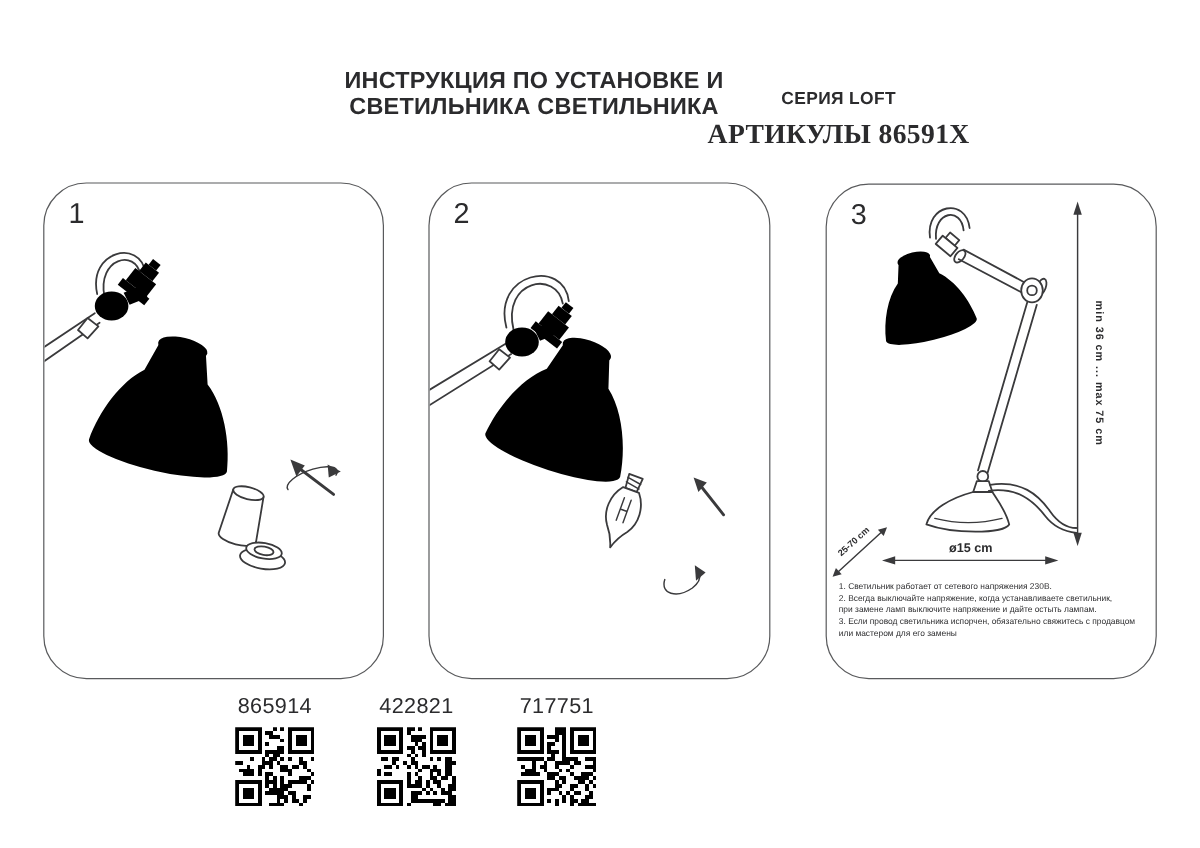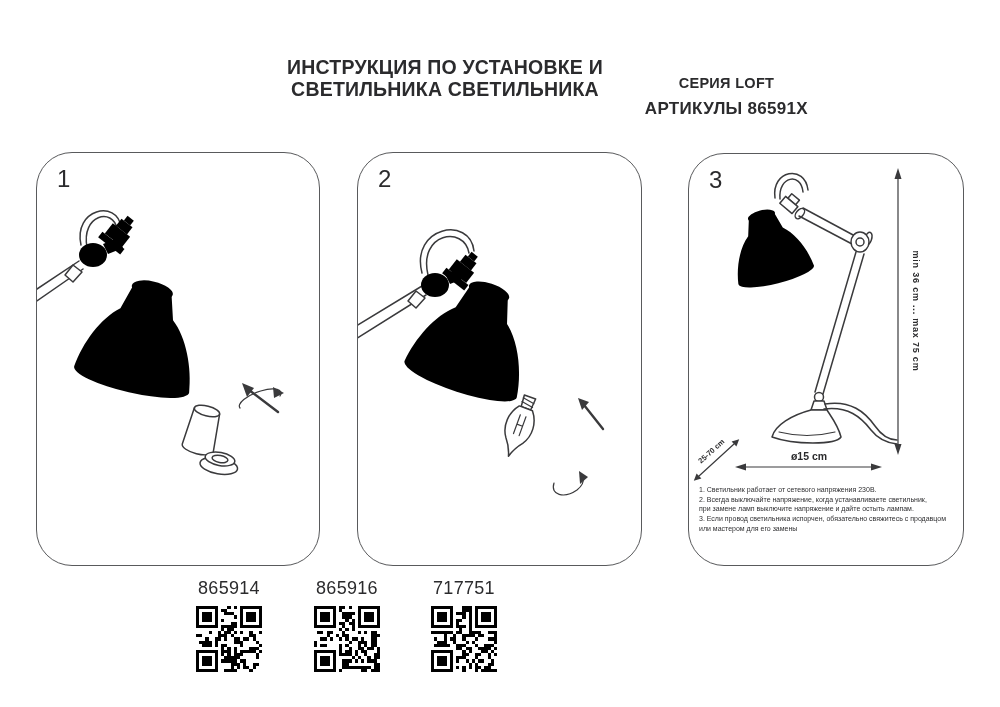--- a/index.html
+++ b/index.html
@@ -2,21 +2,21 @@
 <html><head>
 <meta charset="utf-8">
 <style>
   html,body{margin:0;padding:0;background:#fff;}
   body{width:1000px;height:707px;position:relative;overflow:hidden;
        font-family:"Liberation Sans",sans-serif;color:#2b2b2d;}
   .title{position:absolute;left:240px;top:56px;width:410px;text-align:center;
          font-size:19.5px;font-weight:bold;line-height:22px;letter-spacing:.2px;}
   .hdr-right{position:absolute;right:192px;top:75px;text-align:center;}
   .series{font-size:14.5px;font-weight:bold;letter-spacing:.3px;}
-  .articles{font-size:17px;font-weight:bold;margin-top:8px;letter-spacing:.3px;}
+  .articles{font-size:23px;font-weight:bold;margin-top:8px;letter-spacing:.3px;font-family:Liberation Serif, serif;}
   .panel{position:absolute;border:1.4px solid #595a5c;border-radius:36px;
          background:#fff;overflow:hidden;}
   #panel1{left:36px;top:152px;width:282px;height:412px;}
   #panel2{left:357px;top:152px;width:283px;height:412px;}
   #panel3{left:688px;top:153px;width:274px;height:411px;}
   .panel-num{position:absolute;left:20px;top:12px;font-size:24px;color:#2b2b2d;}
   .art-svg{position:absolute;left:0;top:0;width:100%;height:100%;}
   .art-svg path,.art-svg ellipse,.art-svg circle,.art-svg line{
       stroke:#3a3a3c;stroke-width:1.5;fill:none;
       stroke-linecap:round;stroke-linejoin:round;}
@@ -192,21 +192,21 @@
     <div>1. Светильник работает от сетевого напряжения 230В.</div>
     <div>2. Всегда выключайте напряжение, когда устанавливаете светильник,</div>
     <div>при замене ламп выключите напряжение и дайте остыть лампам.</div>
     <div>3. Если провод светильника испорчен, обязательно свяжитесь с продавцом</div>
     <div>или мастером для его замены</div>
   </div>
   <div class="panel-num">3</div>
 </div>
 
 <div class="art-code" id="code1">865914</div>
-<div class="art-code" id="code2">865916</div>
+<div class="art-code" id="code2">422821</div>
 <div class="art-code" id="code3">717751</div>
 <div class="qr" id="qr1"><svg viewBox="0 0 21 21">
       <rect x="0" y="0" width="21" height="21" fill="#fff"></rect>
       <rect x="10" y="0" width="1" height="1" fill="#000"></rect>
       <rect x="12" y="0" width="1" height="1" fill="#000"></rect>
       <rect x="8" y="1" width="1" height="1" fill="#000"></rect>
       <rect x="9" y="1" width="1" height="1" fill="#000"></rect>
       <rect x="9" y="2" width="1" height="1" fill="#000"></rect>
       <rect x="10" y="2" width="1" height="1" fill="#000"></rect>
       <rect x="11" y="2" width="1" height="1" fill="#000"></rect>

